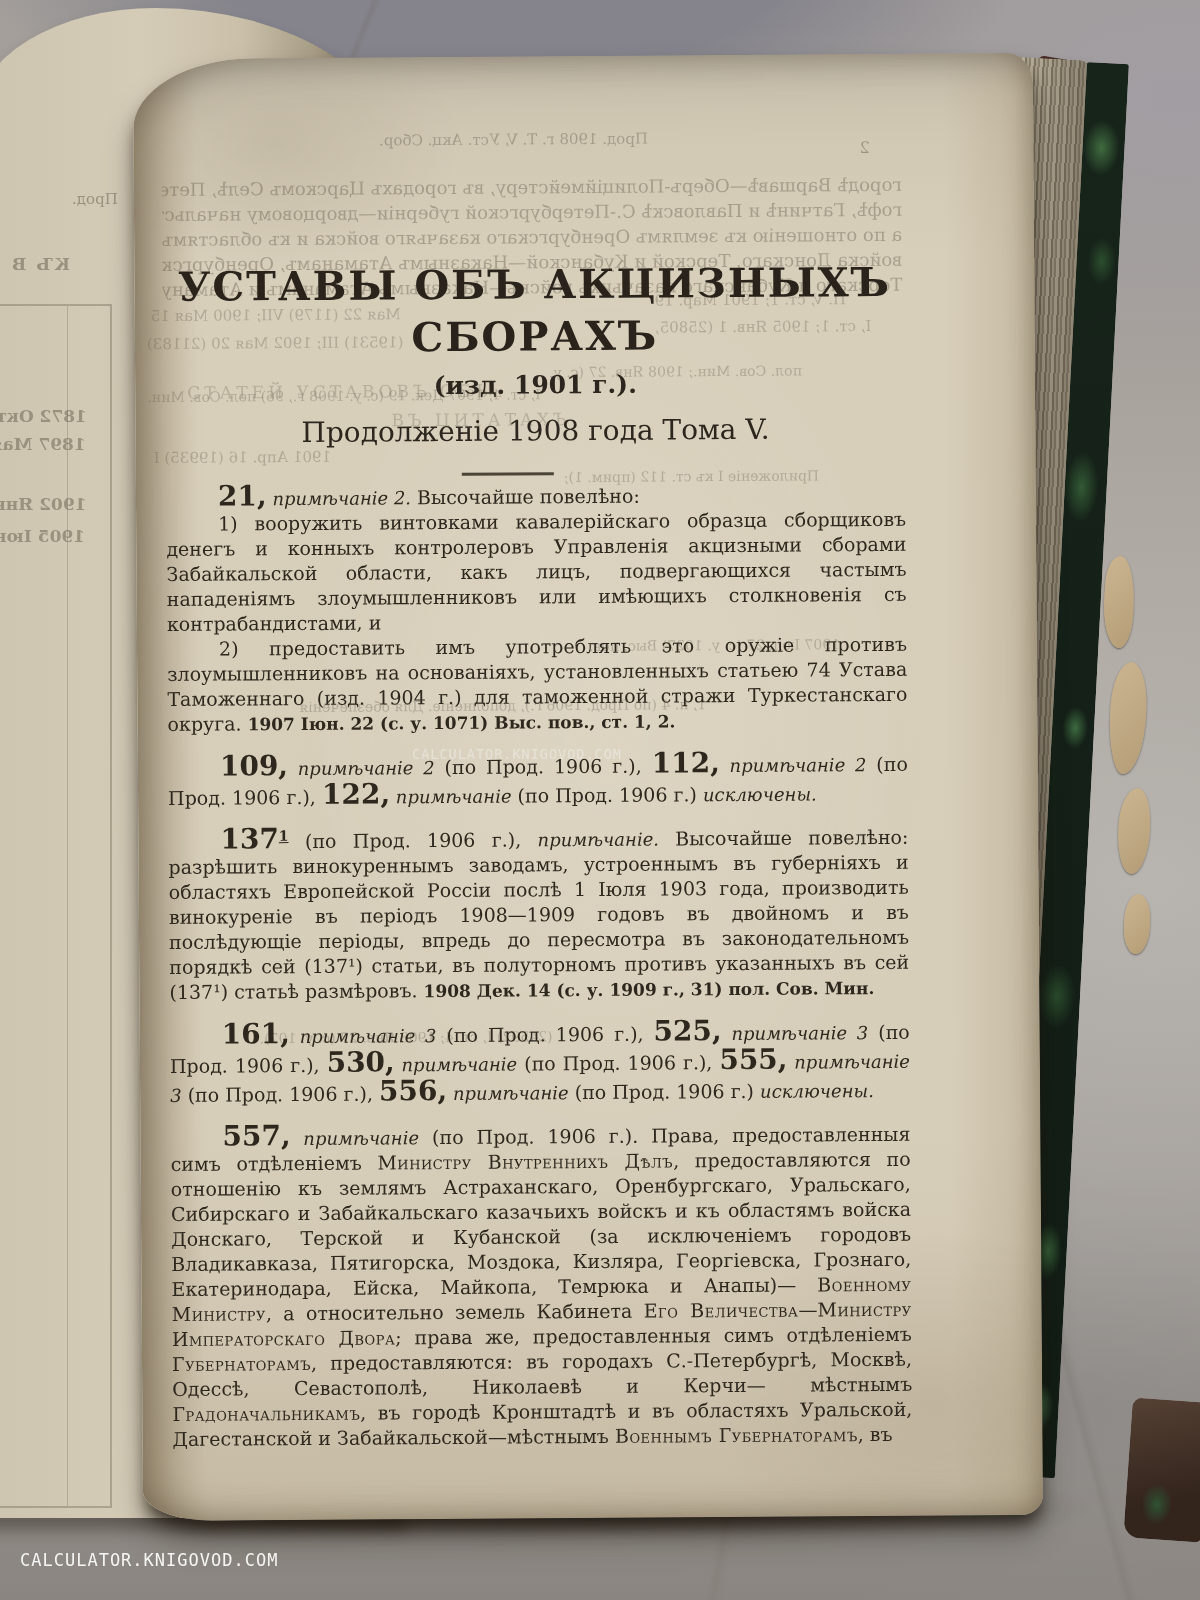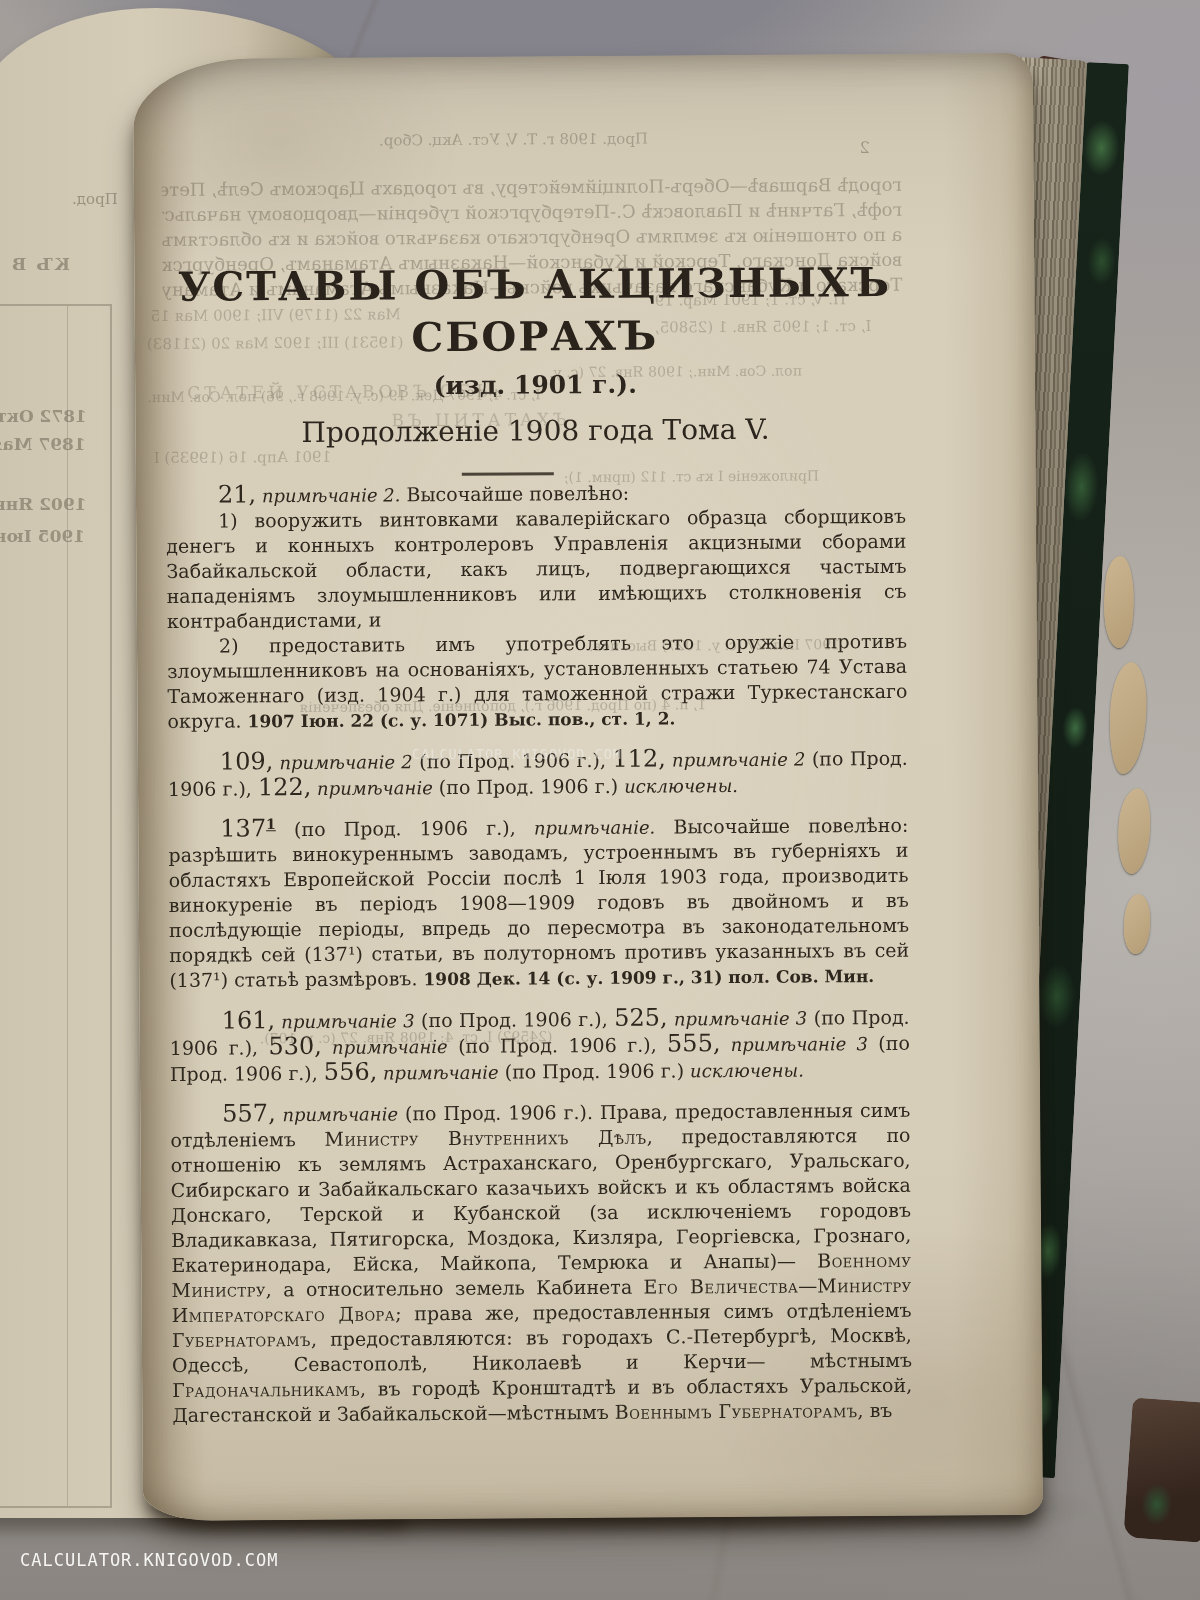--- a/index.html
+++ b/index.html
@@ -138,21 +138,21 @@
   .subtitle{position:absolute;left:30px;top:358px;width:740px;text-align:center;
     color:#2c261e;font-size:28px;}
   .rule{position:absolute;left:326px;top:416px;width:92px;height:3px;
     background:rgba(52,44,34,.85);}
 
   
   .article{position:absolute;left:30px;top:424px;width:740px;
     font-size:19px;line-height:25px;color:#2e271d;text-align:justify;}
   .para{margin:0;text-indent:52px;}
   .para.gap{margin-top:15px;}
-  .sg-b{font-weight:normal;font-size:24px;line-height:1;}
+  .sg-b{font-weight:bold;font-size:28px;line-height:1;}
   .sg-i{font-style:italic;font-size:18px;}
   .sg-c{font-weight:bold;font-size:17px;}
   .sg-sup{font-weight:bold;font-size:14px;vertical-align:super;text-decoration:underline;line-height:1;}
   .sg-sc{font-variant:small-caps;letter-spacing:.5px;}
 
   
   .wm-mid{position:absolute;left:412px;top:746px;z-index:6;
     font-family:"DejaVu Sans Mono",monospace;font-size:13.5px;letter-spacing:1px;
     color:rgba(240,240,238,.55);white-space:nowrap;}
   .wm-bottom{position:absolute;left:20px;top:1550px;z-index:7;

